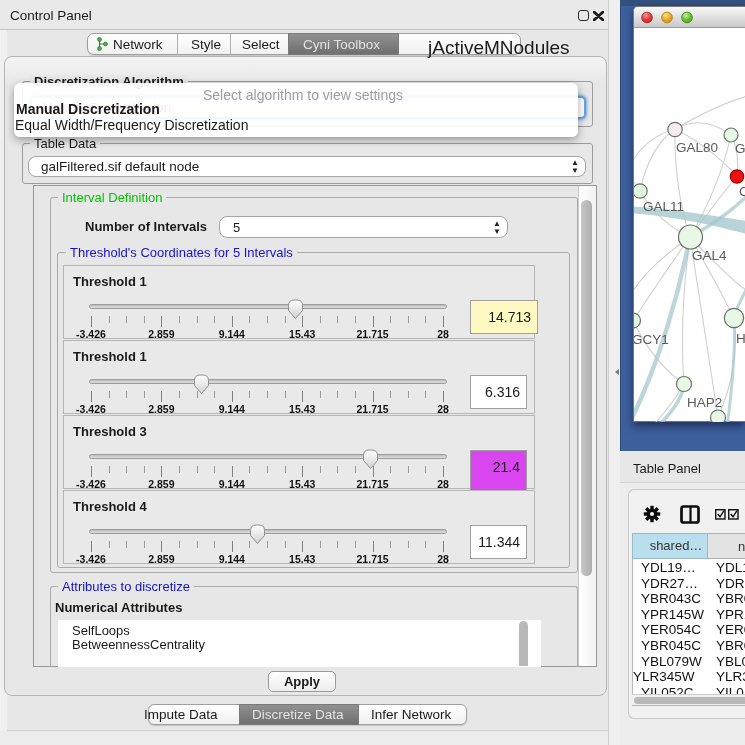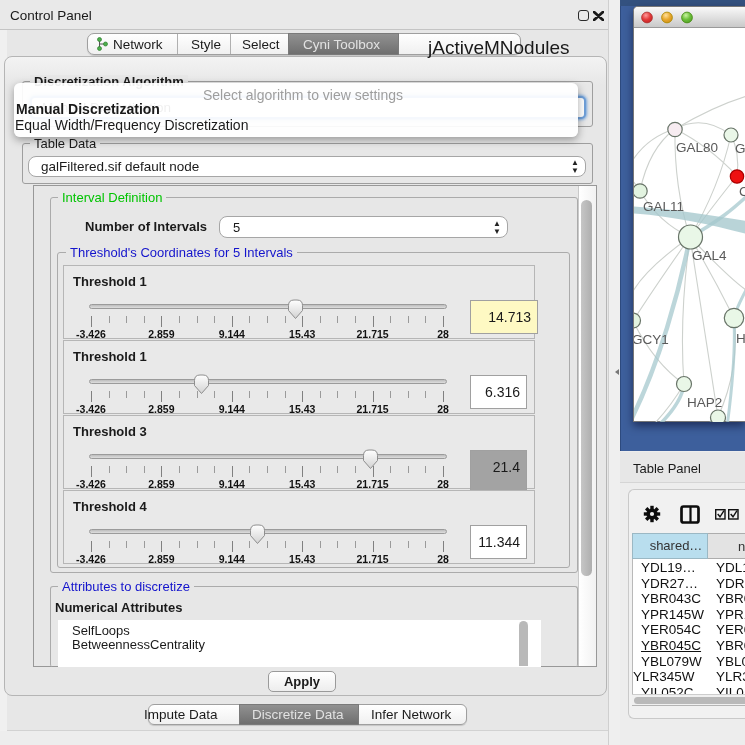--- a/index.html
+++ b/index.html
@@ -129,21 +129,21 @@
 <div class="abs" style="left:413px;top:478px;width:60px;text-align:center;font-size:10.5px;font-weight:bold;color:#111;">28</div>
 <svg class="abs" style="left:361.7px;top:449px;" width="17" height="21" viewBox="0 0 17 21">
     <defs>
       <linearGradient id="th2" x1="0" y1="0" x2="0" y2="1">
         <stop offset="0" stop-color="#ffffff"></stop>
         <stop offset="1" stop-color="#d2d2d2"></stop>
       </linearGradient>
     </defs>
     <path d="M1.5 6.5 Q1.5 1 7 1 L10 1 Q15.5 1 15.5 6.5 L15.5 11.5 L8.5 19.5 L1.5 11.5 Z" fill="url(#th2)" stroke="#8e8e8e" stroke-width="1"></path>
   </svg>
-<div class="abs" style="left:470px;top:450px;width:57px;height:48px;background:#a3a3a3;border:1px solid #a0a0a0;font-size:14px;text-align:right;line-height:32px;padding-right:6px;">21.4</div>
+<div class="abs" style="left:470px;top:450px;width:57px;height:48px;background:#d946ef;border:1px solid #a0a0a0;font-size:14px;text-align:right;line-height:32px;padding-right:6px;">21.4</div>
 <div class="abs" style="left:63px;top:490px;width:472px;height:74px;border:1px solid #b6b6b6;background:#e9e9e9;"></div>
 <div class="abs" style="left:73px;top:499px;font-size:13px;font-weight:bold;">Threshold 4</div>
 <div class="abs" style="left:89px;top:529px;width:358px;height:5px;background:linear-gradient(#bdbdbd,#dedede);border:1px solid #9b9b9b;border-radius:3px;"></div>
 <div class="abs" style="left:91px;top:541px;width:354px;height:7px;background:repeating-linear-gradient(90deg,#9a9a9a 0 1px,transparent 1px 17.6px);"></div>
 <div class="abs" style="left:91px;top:541px;width:354px;height:11px;background:repeating-linear-gradient(90deg,#808080 0 1px,transparent 1px 70.4px);"></div>
 <div class="abs" style="left:61px;top:553px;width:60px;text-align:center;font-size:10.5px;font-weight:bold;color:#111;">-3.426</div>
 <div class="abs" style="left:131.4px;top:553px;width:60px;text-align:center;font-size:10.5px;font-weight:bold;color:#111;">2.859</div>
 <div class="abs" style="left:201.8px;top:553px;width:60px;text-align:center;font-size:10.5px;font-weight:bold;color:#111;">9.144</div>
 <div class="abs" style="left:272.2px;top:553px;width:60px;text-align:center;font-size:10.5px;font-weight:bold;color:#111;">15.43</div>
 <div class="abs" style="left:342.6px;top:553px;width:60px;text-align:center;font-size:10.5px;font-weight:bold;color:#111;">21.715</div>
@@ -307,20 +307,20 @@
 <div class="abs" style="left:632px;top:533px;width:76px;height:26px;background:#b9deee;border:1px solid #9bb8c4;font-size:13px;color:#333;text-align:center;line-height:24px;padding-left:12px;">shared…</div>
 <div class="abs" style="left:708px;top:533px;width:37px;height:26px;background:#e3e3e3;border-top:1px solid #adadad;border-bottom:1px solid #adadad;font-size:13px;color:#333;">
     <span style="position:absolute;left:30px;top:5px;">na</span>
   </div>
 <div class="abs" style="left:632px;top:559px;width:113px;height:135px;overflow:hidden;font-size:13.5px;color:#111;line-height:15.6px;padding-top:1px;">
   <div style="padding-left:9px;">YDL19…<span style="position:absolute;left:84px;">YDL1</span></div>
   <div style="padding-left:9px;">YDR27…<span style="position:absolute;left:84px;">YDR2</span></div>
   <div style="padding-left:9px;">YBR043C<span style="position:absolute;left:84px;">YBR0</span></div>
   <div style="padding-left:9px;">YPR145W<span style="position:absolute;left:84px;">YPR1</span></div>
   <div style="padding-left:9px;">YER054C<span style="position:absolute;left:84px;">YER0</span></div>
-  <div style="padding-left:9px;text-decoration:underline;">YBR045C<span style="position:absolute;left:84px;">YBR0</span></div>
+  <div style="padding-left:9px;">YBR045C<span style="position:absolute;left:84px;">YBR0</span></div>
   <div style="padding-left:9px;">YBL079W<span style="position:absolute;left:84px;">YBL0</span></div>
   <div style="padding-left:1px;">YLR345W<span style="position:absolute;left:84px;">YLR3</span></div>
   <div style="padding-left:9px;">YIL052C<span style="position:absolute;left:84px;">YIL0</span></div>
 </div>
 
 <div class="abs" style="left:632px;top:694px;width:113px;height:12px;background:#f0f0f0;border-top:1px solid #cdcdcd;border-bottom:1px solid #b4b4b4;"></div>
 <div class="abs" style="left:634px;top:696.5px;width:111px;height:7.5px;background:#b9b9b9;border-radius:4px 0 0 4px;"></div>
 
 </body></html>

